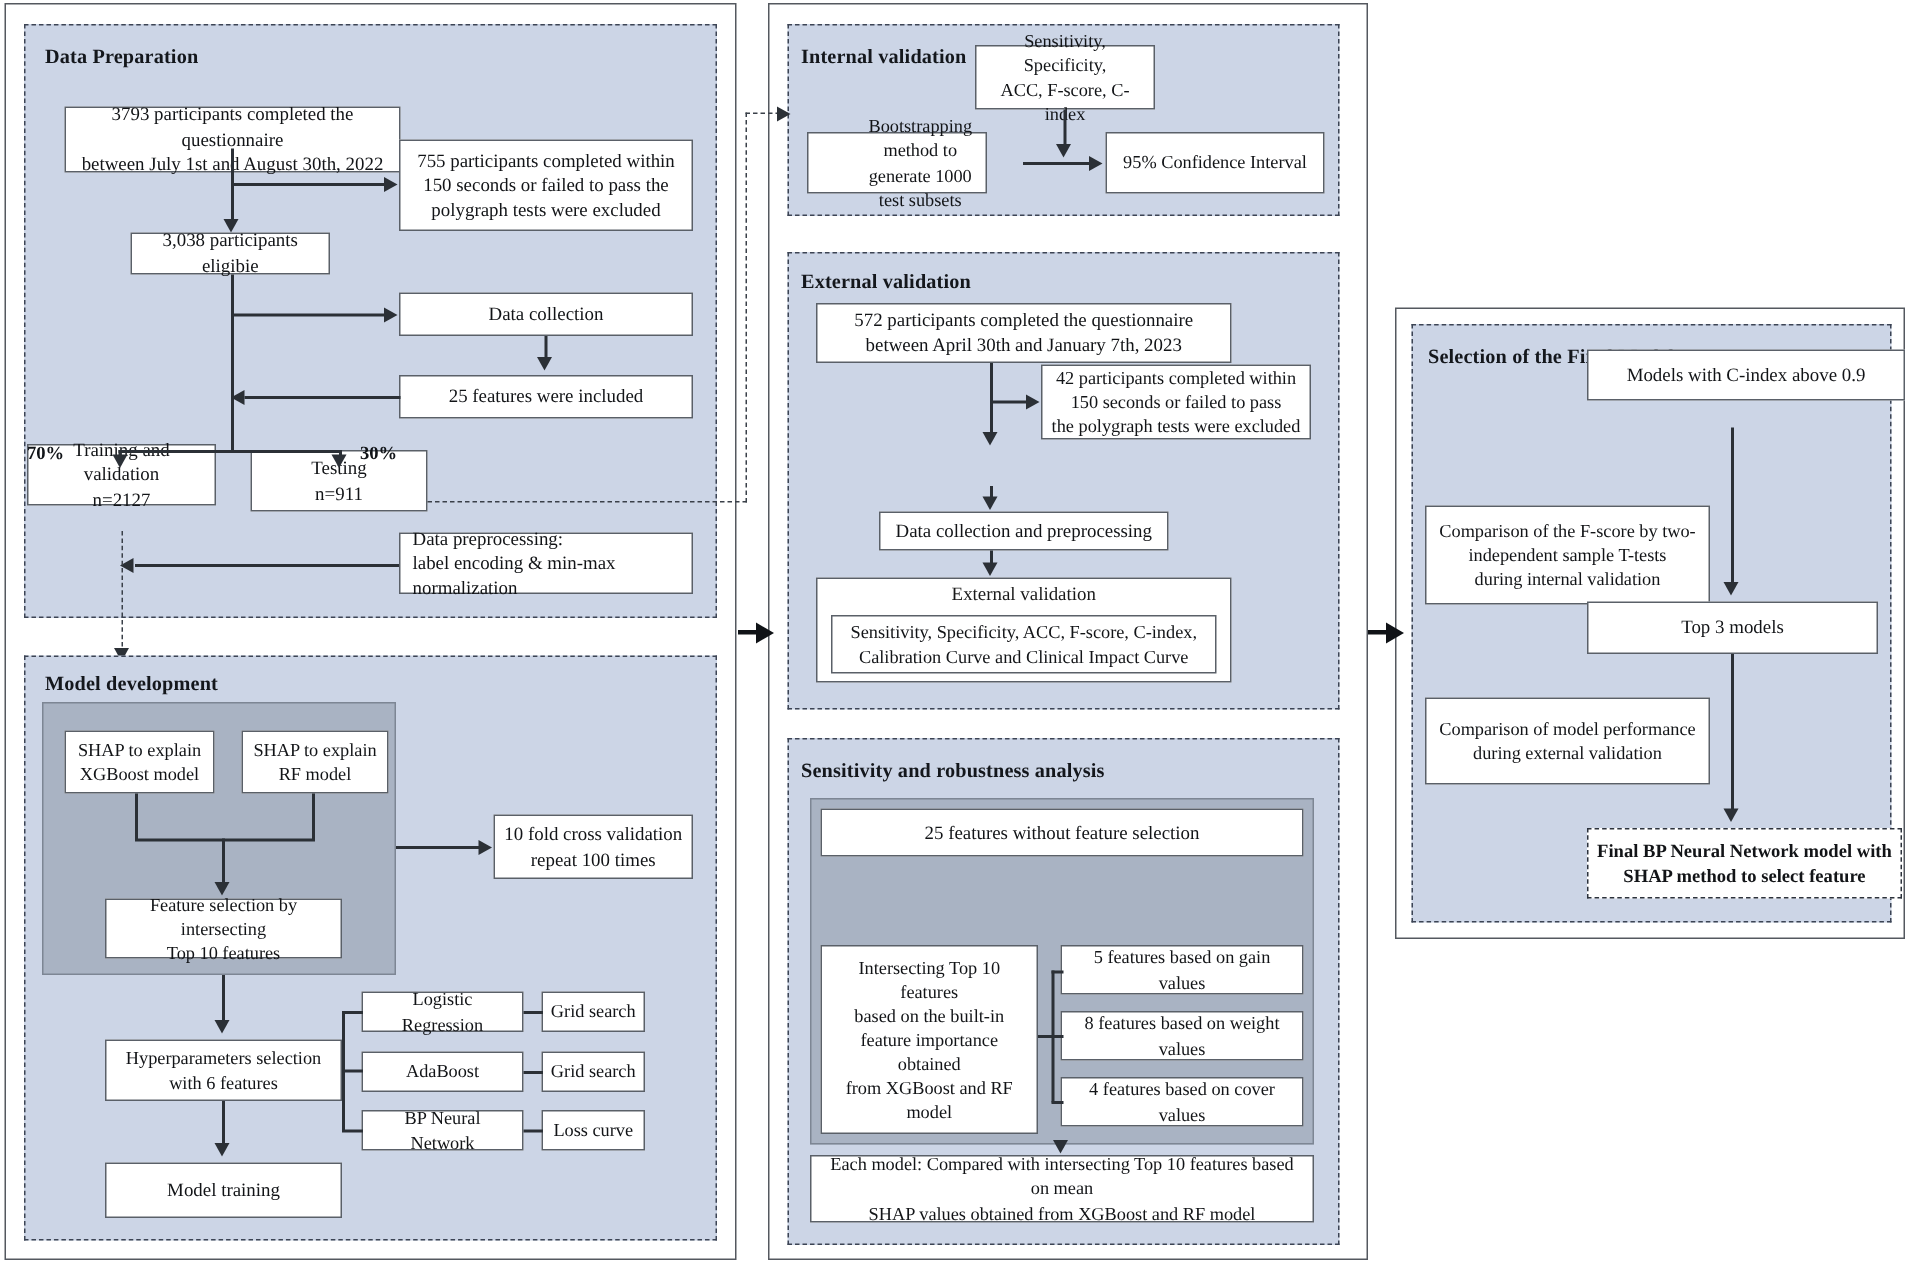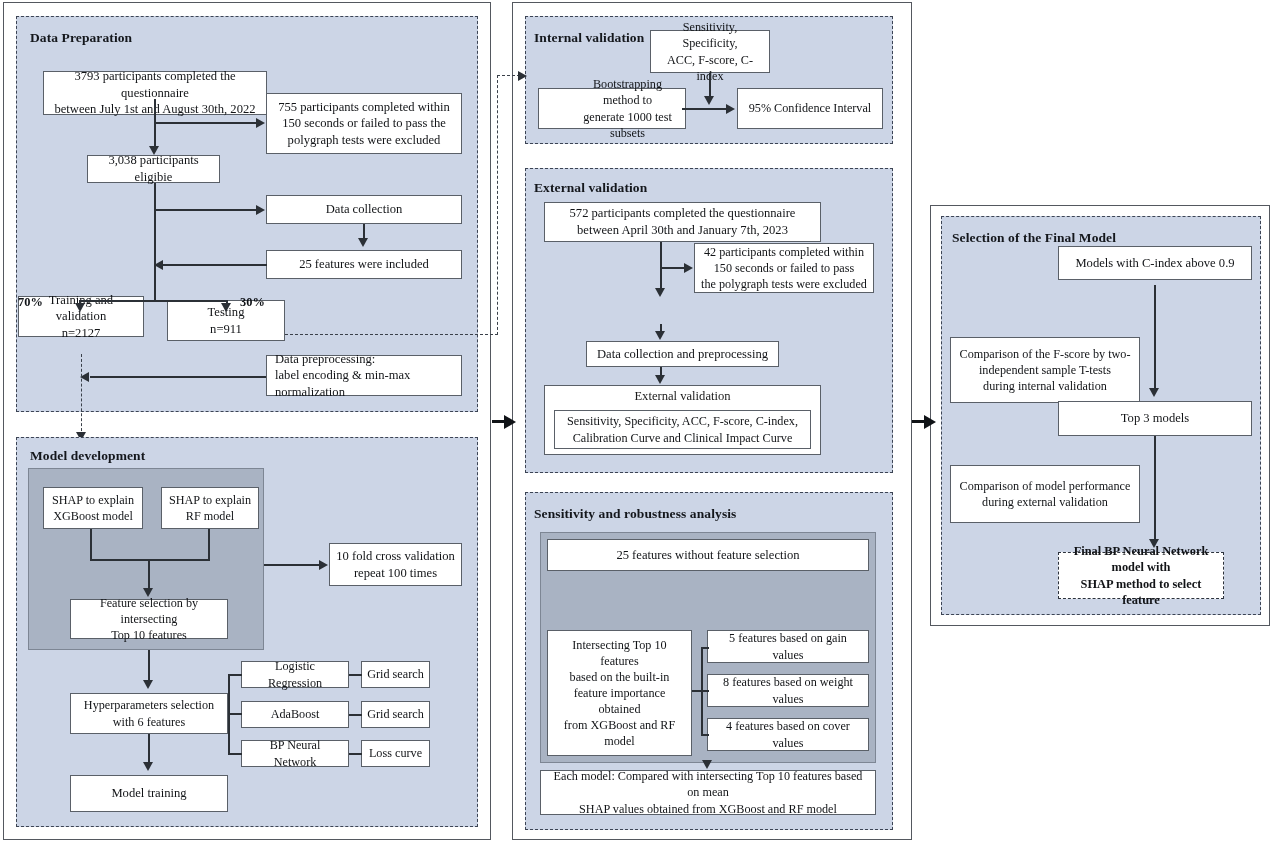--- a/index.html
+++ b/index.html
@@ -230,21 +230,21 @@
 
   <div class="ln lnv" style="left:148px;top:734px;height:30px;"></div>
   <div class="ar ar-d" style="left:143px;top:762px;"></div>
 
   <div class="panel" style="left:525px;top:16px;width:368px;height:128px;"></div>
   <div class="panel-title" style="left:534px;top:30px;">Internal validation</div>
 
   <div class="box small" style="left:650px;top:30px;width:120px;height:43px;white-space:pre-line;">Sensitivity, Specificity,
 ACC, F-score, C-index</div>
 
-  <div class="box small" style="left:538px;top:88px;width:148px;height:41px;white-space:pre-line;padding-left:36px;">Bootstrapping method to
+  <div class="box small" style="left:538px;top:88px;width:120px;height:41px;white-space:pre-line;padding-left:36px;">Bootstrapping method to
 generate 1000 test subsets</div>
 
   <div class="box small" style="left:737px;top:88px;width:146px;height:41px;white-space:pre-line;">95% Confidence Interval</div>
 
   <div class="ln lnv" style="left:709px;top:73px;height:26px;"></div>
   <div class="ar ar-d" style="left:704px;top:96px;"></div>
   <div class="ln lnh" style="left:682px;top:108px;width:45px;"></div>
   <div class="ar ar-r" style="left:726px;top:104px;"></div>
 
   <div class="panel" style="left:525px;top:168px;width:368px;height:305px;"></div>
@@ -298,32 +298,32 @@
   <div class="ln lnv" style="left:701px;top:647px;height:88px;"></div>
   <div class="ln lnh" style="left:701px;top:647px;width:8px;"></div>
   <div class="ln lnh" style="left:701px;top:690px;width:8px;"></div>
   <div class="ln lnh" style="left:701px;top:734px;width:8px;"></div>
   <div class="ln lnv" style="left:707px;top:763px;height:2px;"></div>
   <div class="ar ar-d" style="left:702px;top:760px;"></div>
 
   <div class="panel" style="left:941px;top:216px;width:320px;height:399px;"></div>
   <div class="panel-title" style="left:952px;top:230px;">Selection of the Final Model</div>
 
-  <div class="box" style="left:1058px;top:246px;width:194px;height:34px;white-space:pre-line;">Models with C-index above 0.9</div>
+  <div class="box" style="left:1058px;top:233px;width:212px;height:34px;white-space:pre-line;">Models with C-index above 0.9</div>
 
   <div class="box small" style="left:950px;top:312px;width:190px;height:66px;white-space:pre-line;margin-top:25px;">Comparison of the F-score by two-
 independent sample T-tests
 during internal validation</div>
 
   <div class="box" style="left:1058px;top:401px;width:194px;height:35px;white-space:pre-line;">Top 3 models</div>
 
   <div class="box small" style="left:950px;top:465px;width:190px;height:58px;white-space:pre-line;">Comparison of model performance
 during external validation</div>
 
-  <div class="box bold dashed" style="left:1058px;top:552px;width:166px;height:47px;white-space:pre-line;font-size:12.4px;">Final BP  Neural Network model with
+  <div class="box bold dashed" style="left:1058px;top:552px;width:210px;height:47px;white-space:pre-line;font-size:12.4px;">Final BP  Neural Network model with
 SHAP method to select feature</div>
 
   <div class="ln lnv" style="left:1154px;top:285px;height:105px;"></div>
   <div class="ar ar-d" style="left:1149px;top:388px;"></div>
   <div class="ln lnv" style="left:1154px;top:436px;height:105px;"></div>
   <div class="ar ar-d" style="left:1149px;top:539px;"></div>
 
   <div class="ln-big" style="position:absolute;left:492px;top:420px;width:14px;"></div>
   <div class="ar ar-r-big" style="left:504px;top:415px;"></div>
 

